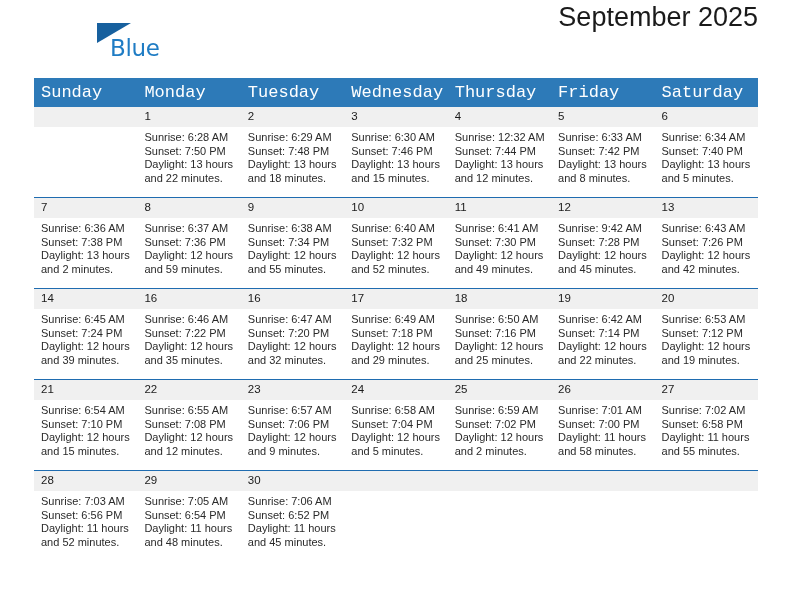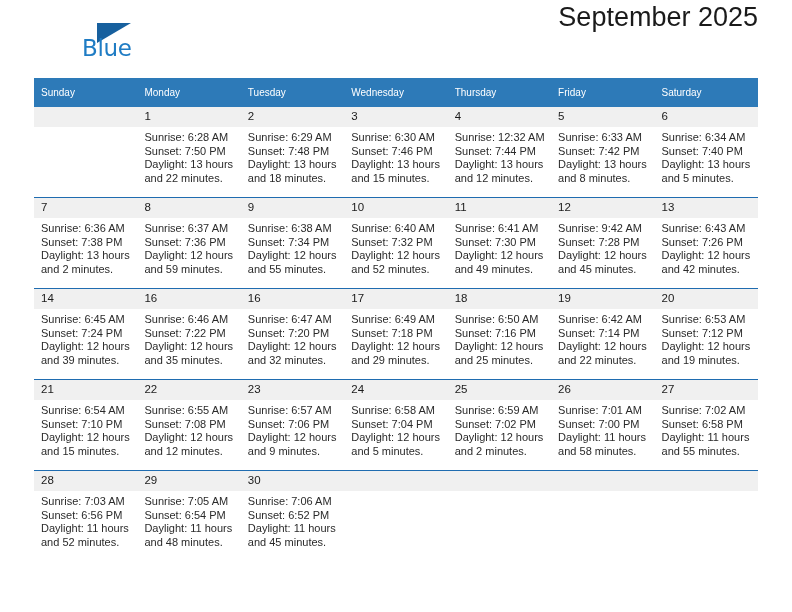--- a/index.html
+++ b/index.html
@@ -40,21 +40,21 @@
     position: absolute;
     left: 0;
     top: 0;
     font-size: 23px;
     letter-spacing: -0.3px;
     color: #231f20;
     font-family: "DejaVu Sans", sans-serif;
   }
   .brand-blue {
     position: absolute;
-    left: 48px;
+    left: 76px;
     top: 21px;
     font-size: 23px;
     letter-spacing: -0.3px;
     color: #1f7cc4;
     font-family: "DejaVu Sans", sans-serif;
   }
   .brand-triangle {
     position: absolute;
     left: 63px;
     top: 9px;
@@ -85,27 +85,28 @@
   
   .calendar {
     width: 724px;
     border-collapse: collapse;
     table-layout: fixed;
     margin-top: 4px;
   }
   .calendar th {
     background: #2d7ab8;
     color: #ffffff;
-    font-size: 10px;
+    font-size: 17px;
     font-weight: normal;
     text-align: left;
     padding: 5px 0 5px 7px;
     height: 19px;
     vertical-align: middle;
     border: none;
+    font-family: Liberation Mono, monospace;
   }
   .calendar td {
     vertical-align: top;
     padding: 0;
     border: none;
     width: 103.43px;
     height: 90px;
   }
   tr.week + tr.week td {
     border-top: 1.3px solid #1f6cb0;

